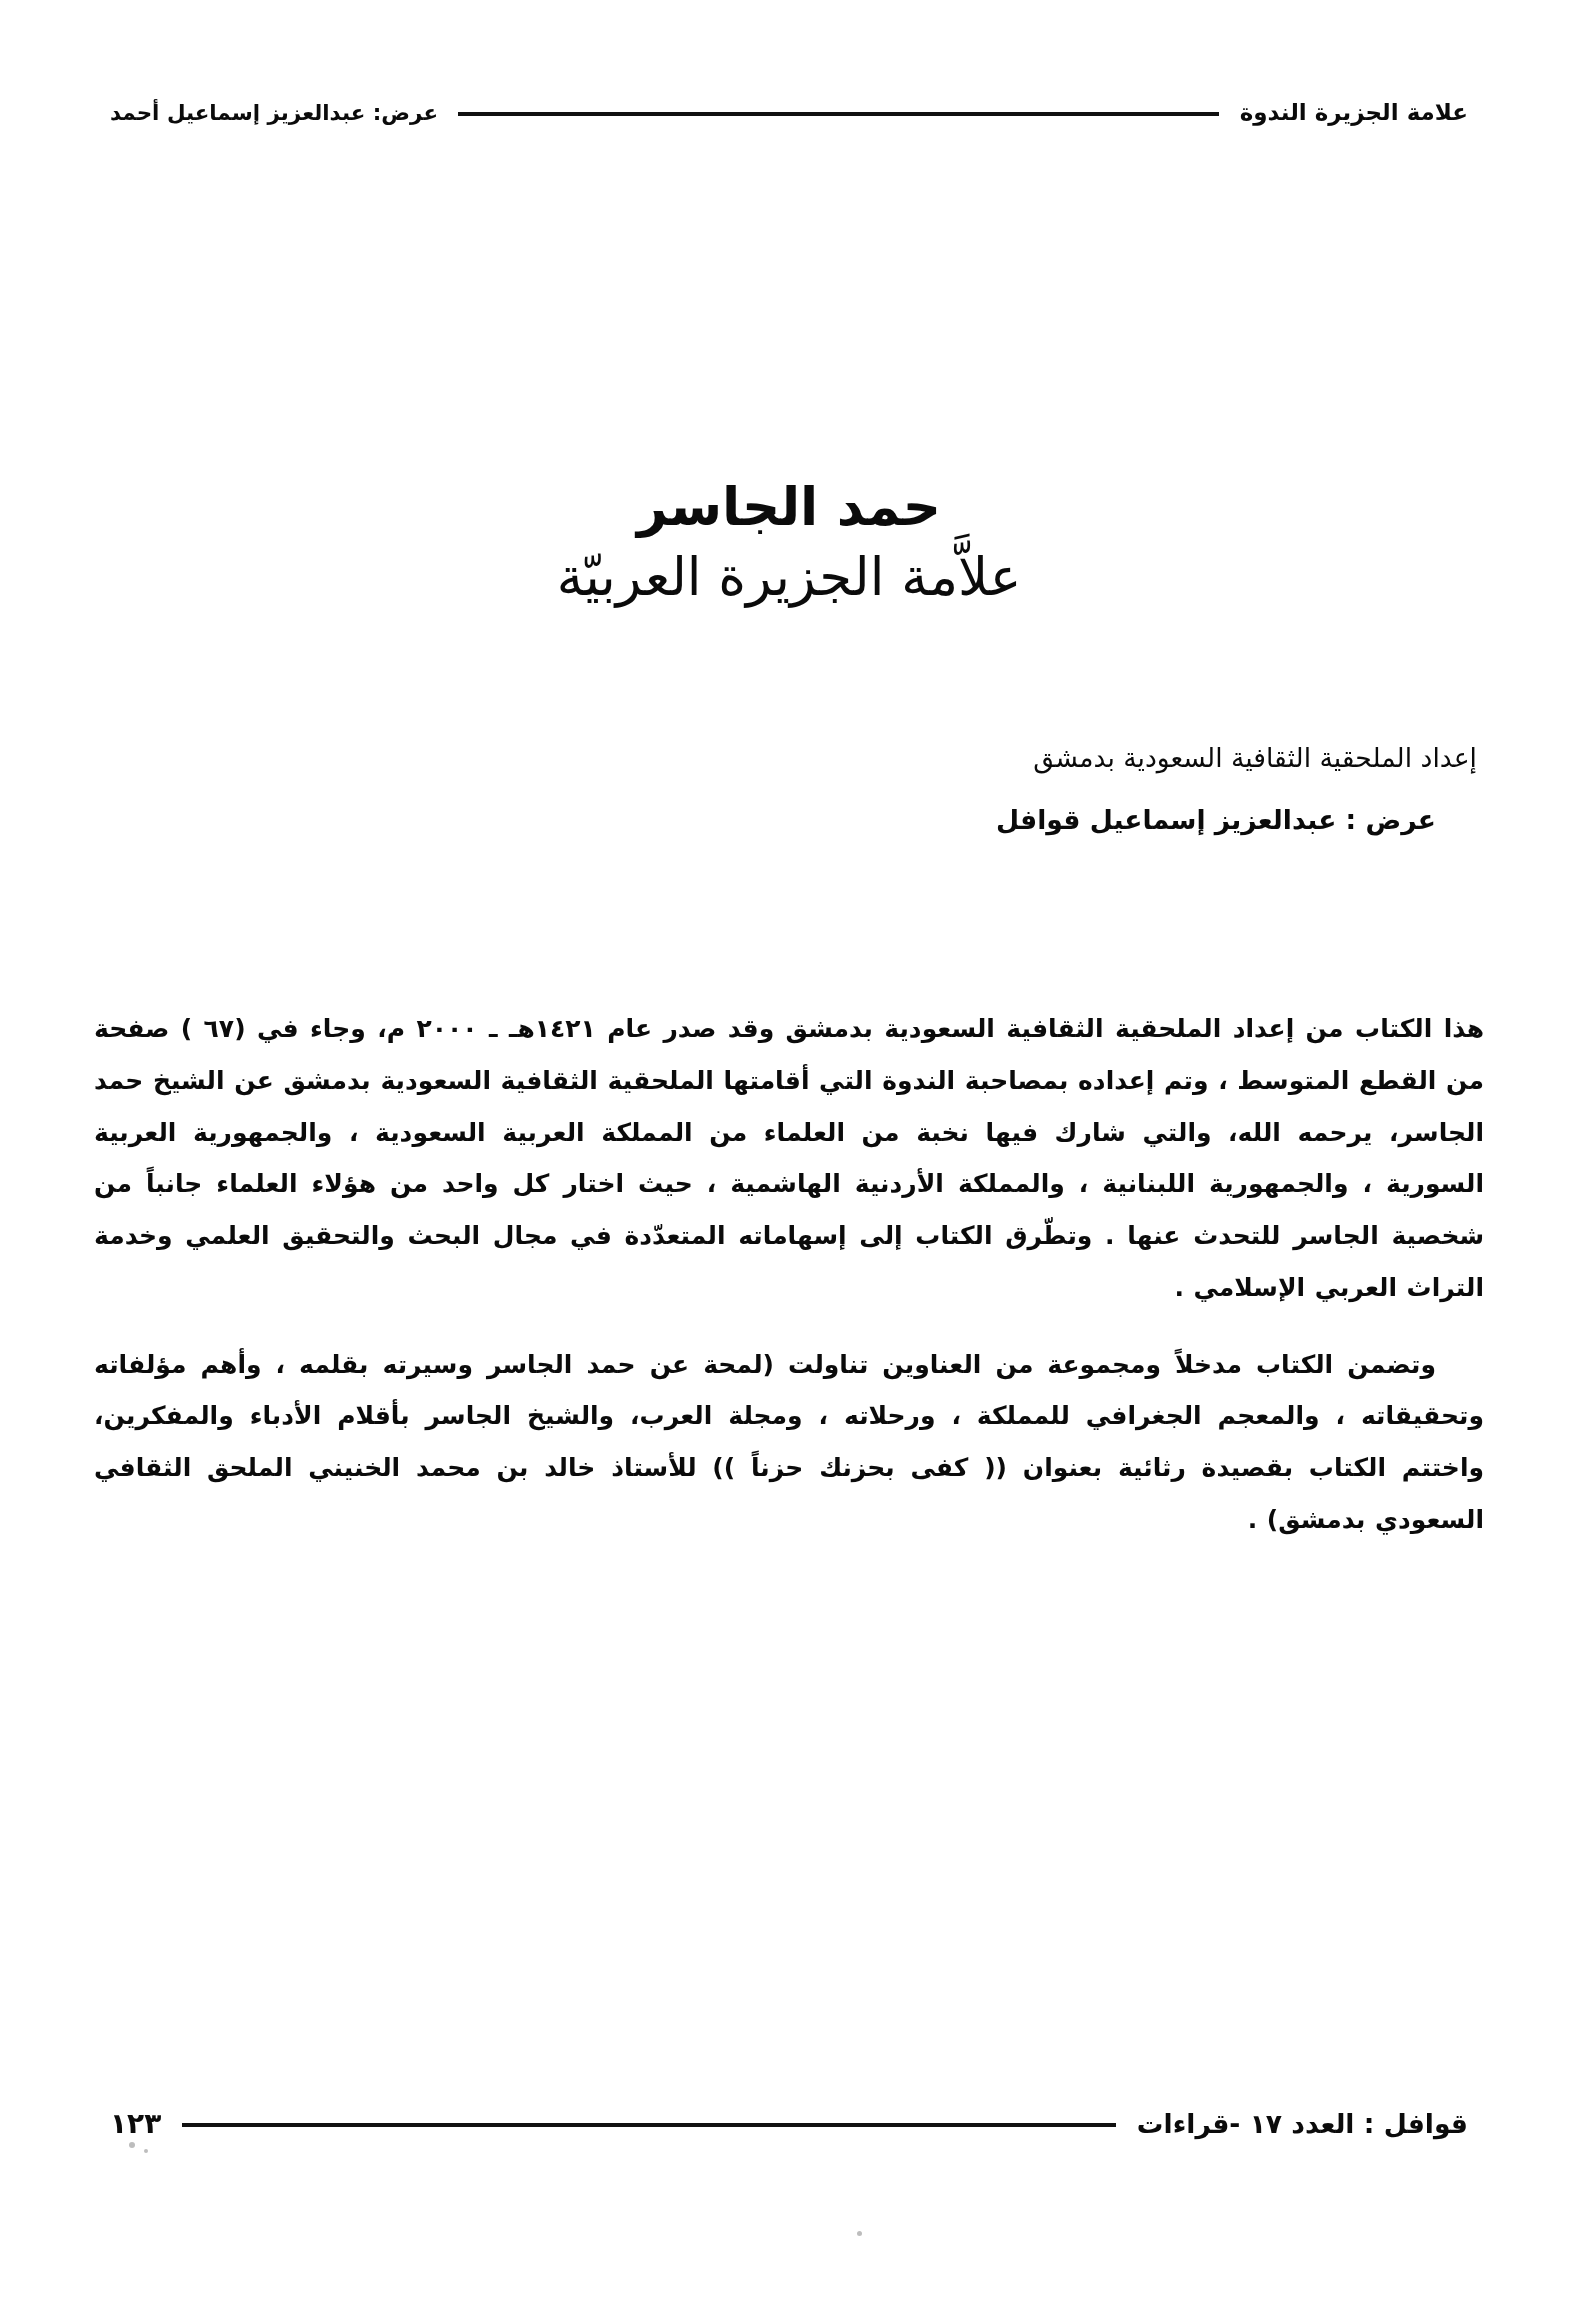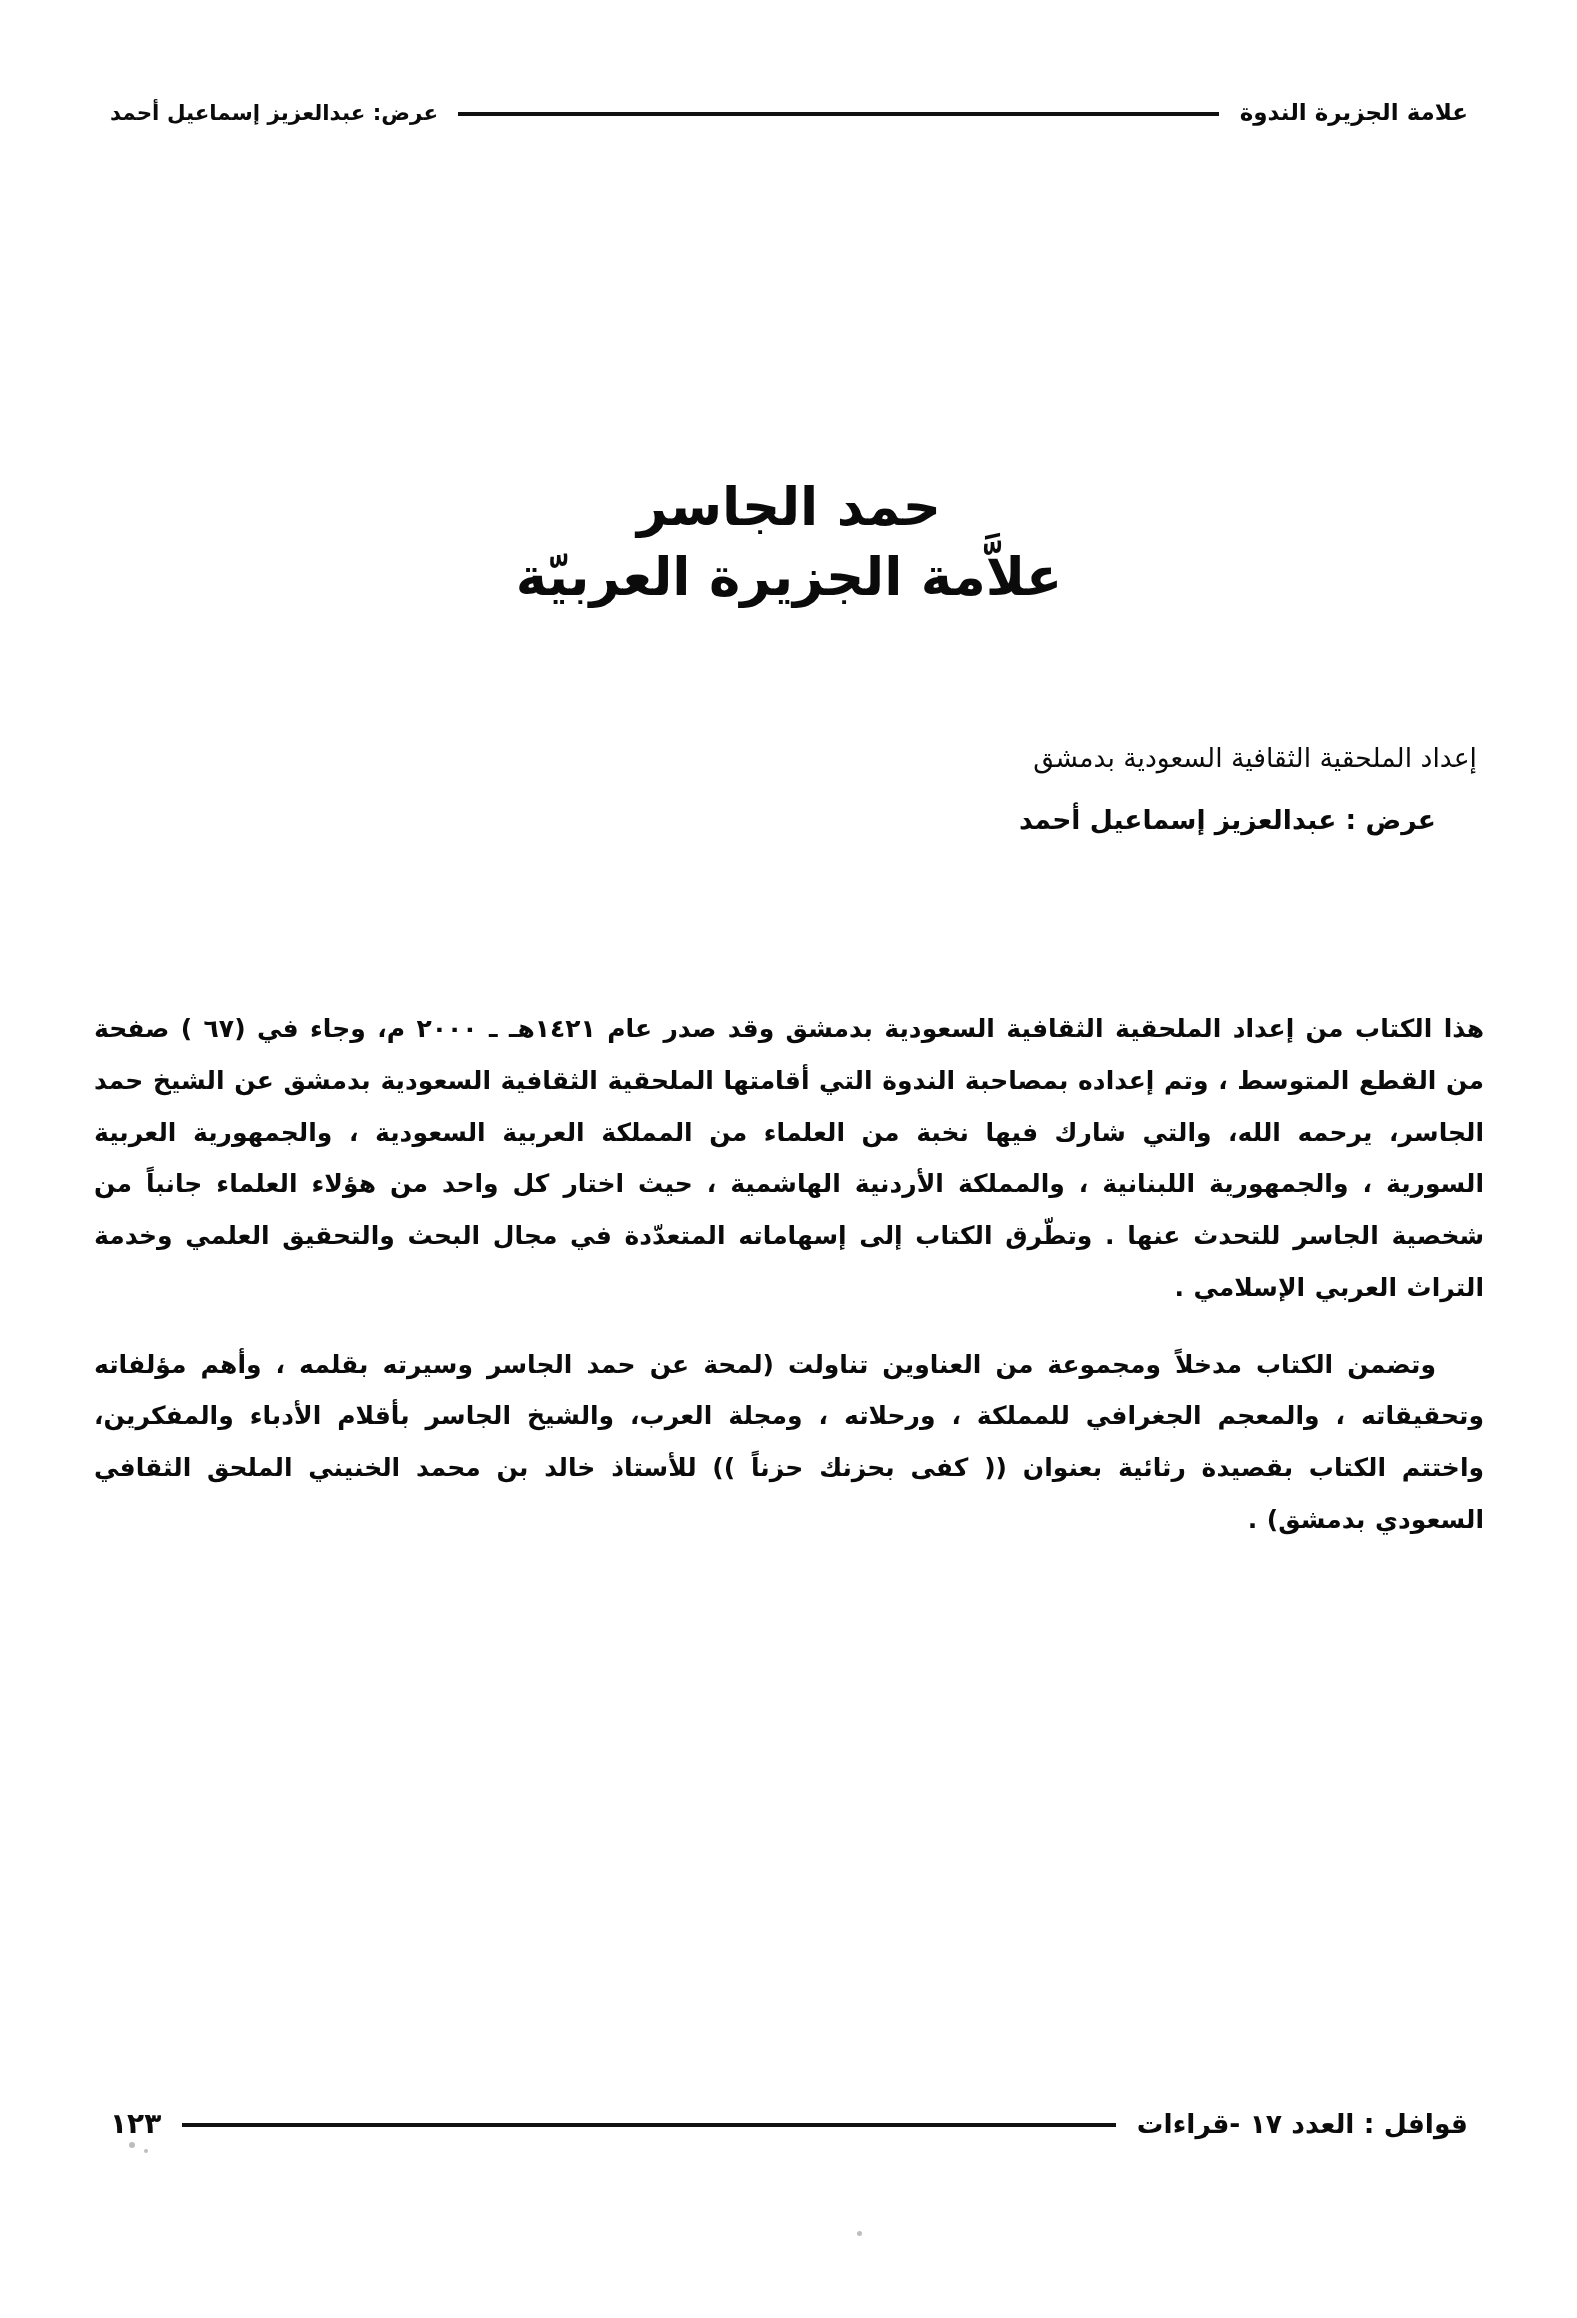--- a/index.html
+++ b/index.html
@@ -63,21 +63,21 @@
     margin-top: 38px;
   }
   .title-line1 {
     font-size: 53px;
     font-weight: 700;
     line-height: 1.22;
     letter-spacing: -0.9px;
   }
   .title-line2 {
     font-size: 53px;
-    font-weight: 700;
+    font-weight: 400;
     line-height: 1.22;
     margin-top: 5.1px;
     letter-spacing: -0.9px;
   }
 
   
   .credits {
     position: absolute;
     top: 737px;
     right: 101px;
@@ -170,21 +170,21 @@
     <span class="runhead-left">عرض: عبدالعزيز إسماعيل أحمد</span>
   </div>
 
   <div class="title-block">
     <div class="title-line1">حمد الجاسر</div>
     <div class="title-line2">علاَّمة الجزيرة العربيّة</div>
   </div>
 
   <div class="credits">
     <div class="credit-prep">إعداد الملحقية الثقافية السعودية بدمشق</div>
-    <div class="credit-by">عرض : عبدالعزيز إسماعيل أحمد</div>
+    <div class="credit-by">عرض : عبدالعزيز إسماعيل قوافل</div>
   </div>
 
   <div class="body-block">
     <p class="para">هذا الكتاب من إعداد الملحقية الثقافية السعودية بدمشق وقد صدر عام ١٤٢١هـ ـ ٢٠٠٠ م، وجاء في (٦٧ ) صفحة من القطع المتوسط ، وتم إعداده بمصاحبة الندوة التي أقامتها الملحقية الثقافية السعودية بدمشق عن الشيخ حمد الجاسر، يرحمه الله، والتي شارك فيها نخبة من العلماء من المملكة العربية السعودية ، والجمهورية العربية السورية ، والجمهورية اللبنانية ، والمملكة الأردنية الهاشمية ، حيث اختار كل واحد من هؤلاء العلماء جانباً من شخصية الجاسر للتحدث عنها . وتطّرق الكتاب إلى إسهاماته المتعدّدة في مجال البحث والتحقيق العلمي وخدمة التراث العربي الإسلامي .</p>
     <p class="para indent">وتضمن الكتاب مدخلاً ومجموعة من العناوين تناولت (لمحة عن حمد الجاسر وسيرته بقلمه ، وأهم مؤلفاته وتحقيقاته ، والمعجم الجغرافي للمملكة ، ورحلاته ، ومجلة العرب، والشيخ الجاسر بأقلام الأدباء والمفكرين، واختتم الكتاب بقصيدة رثائية بعنوان (( كفى بحزنك حزناً )) للأستاذ خالد بن محمد الخنيني الملحق الثقافي السعودي بدمشق) .</p>
   </div>
 
   <div class="footer">
     <span class="footer-right">قوافل : العدد ١٧ -قراءات</span>
     <span class="footer-rule"></span>

